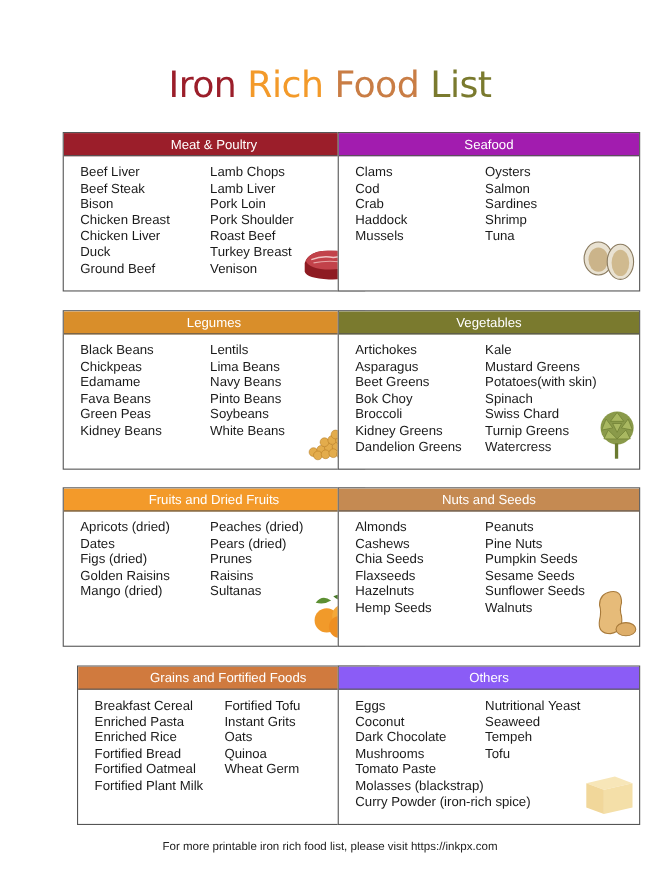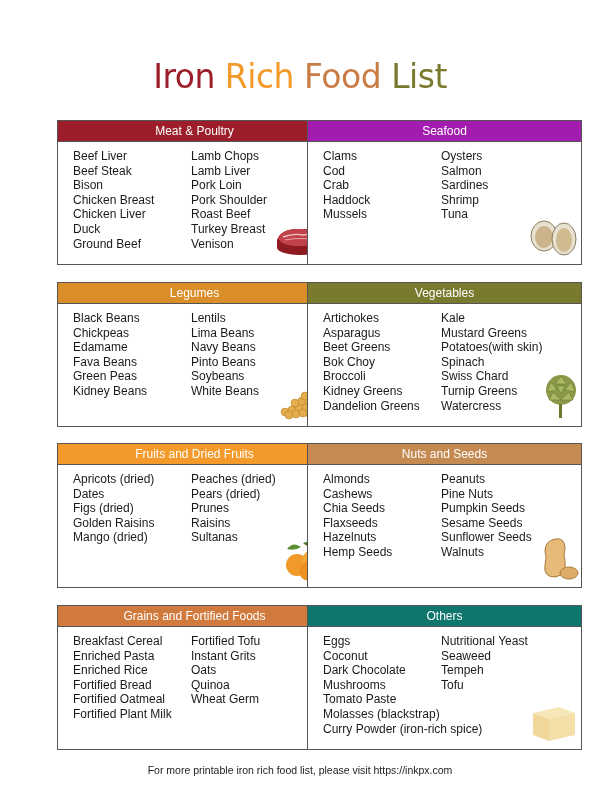--- a/index.html
+++ b/index.html
@@ -215,21 +215,21 @@
           <li>Sesame Seeds</li>
           <li>Sunflower Seeds</li>
           <li>Walnuts</li>
         </ul>
       </div>
       <span class="illus"><svg width="40" height="46" viewBox="0 0 40 46">
           <path d="M16 4 Q26 2 26 14 Q24 20 26 26 Q28 40 16 42 Q4 42 6 30 Q8 22 6 16 Q6 6 16 4 Z" fill="#e6bb79" stroke="#a87a3a"></path>
           <ellipse cx="30" cy="38" rx="9" ry="6" fill="#deae69" stroke="#a87a3a"></ellipse>
         </svg></span>
     </div>
-    <div class="box" style="left: 57px; top: 605px;">
+    <div class="box" style="left: 70px; top: 605px;">
       <div class="box-header" style="background:#d07a3e">Grains and Fortified Foods</div>
       <div class="cols">
         <ul class="col col-a">
           <li>Breakfast Cereal</li>
           <li>Enriched Pasta</li>
           <li>Enriched Rice</li>
           <li>Fortified Bread</li>
           <li>Fortified Oatmeal</li>
           <li>Fortified Plant Milk</li>
         </ul>
@@ -248,21 +248,21 @@
             <ellipse cx="14" cy="10" rx="3" ry="5"></ellipse>
             <ellipse cx="6" cy="18" rx="3" ry="5"></ellipse>
             <ellipse cx="14" cy="18" rx="3" ry="5"></ellipse>
             <ellipse cx="6" cy="26" rx="3" ry="5"></ellipse>
             <ellipse cx="14" cy="26" rx="3" ry="5"></ellipse>
             <ellipse cx="10" cy="4" rx="2.5" ry="4"></ellipse>
           </g>
         </svg></span>
     </div>
     <div class="box" style="left: 307px; top: 605px;">
-      <div class="box-header" style="background:#0f766e">Others</div>
+      <div class="box-header" style="background:#8b5cf6">Others</div>
       <div class="cols">
         <ul class="col col-a">
           <li>Eggs</li>
           <li>Coconut</li>
           <li>Dark Chocolate</li>
           <li>Mushrooms</li>
         </ul>
         <ul class="col col-b">
           <li>Nutritional Yeast</li>
           <li>Seaweed</li>

